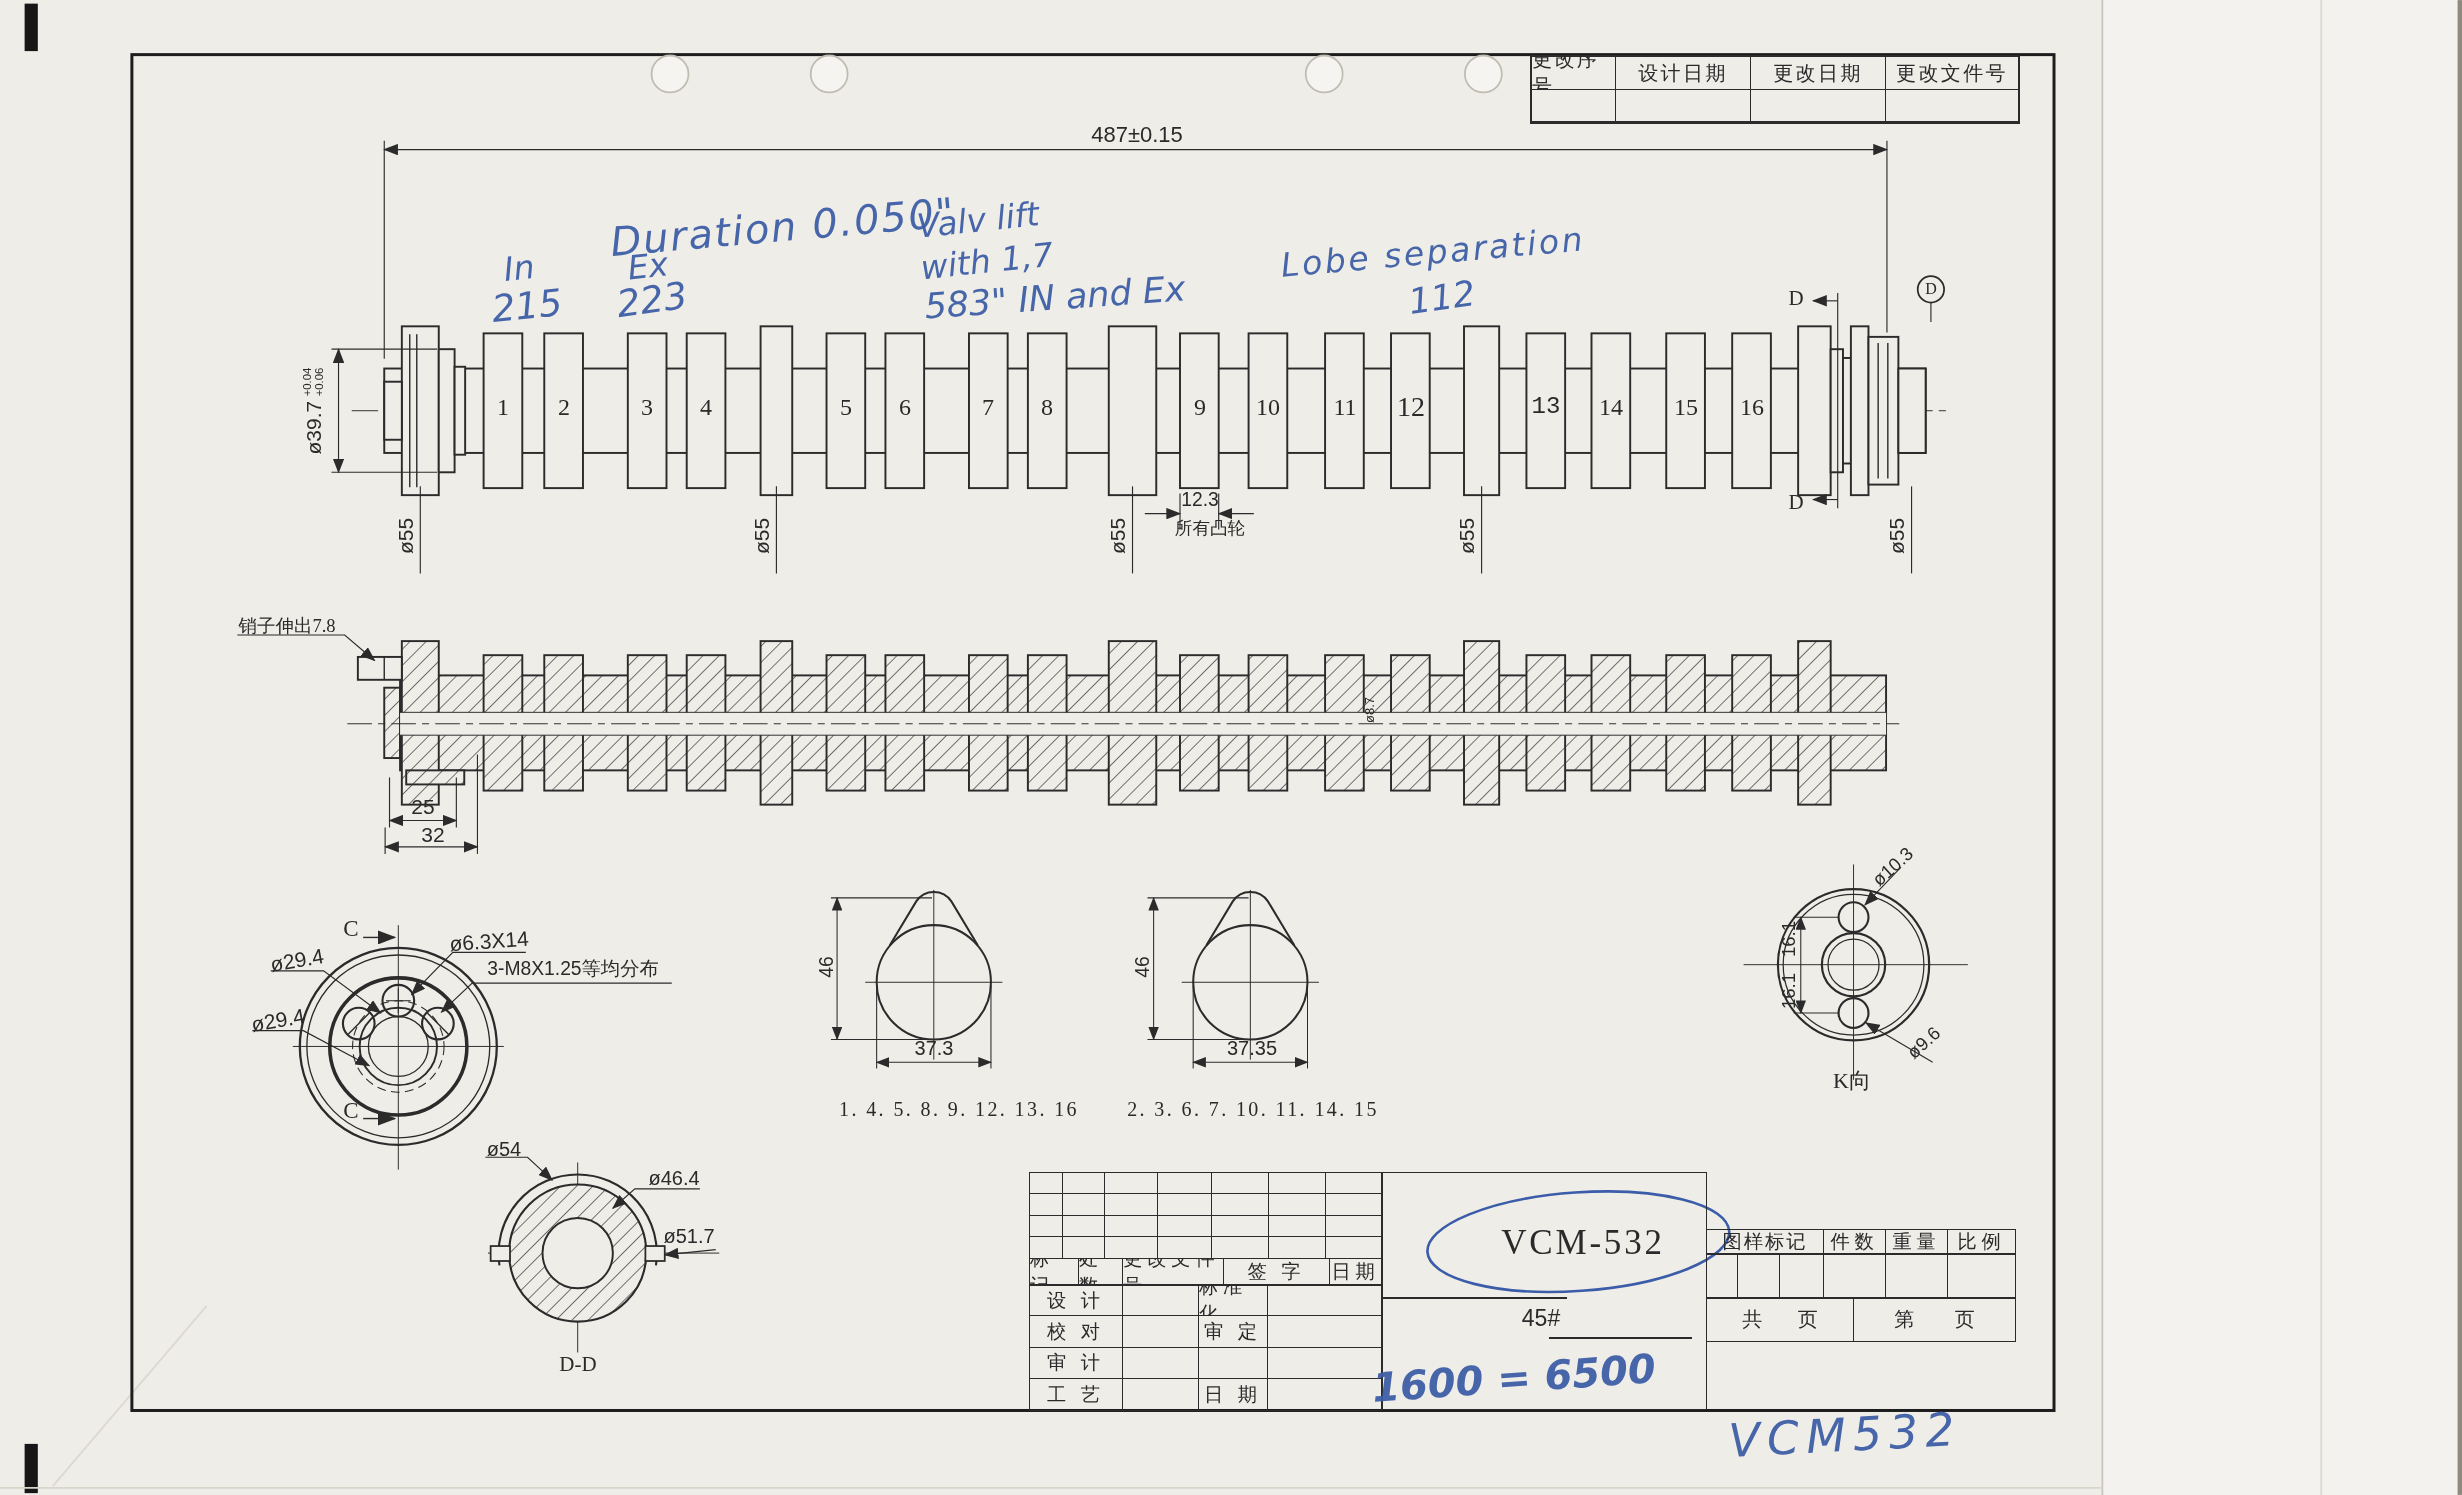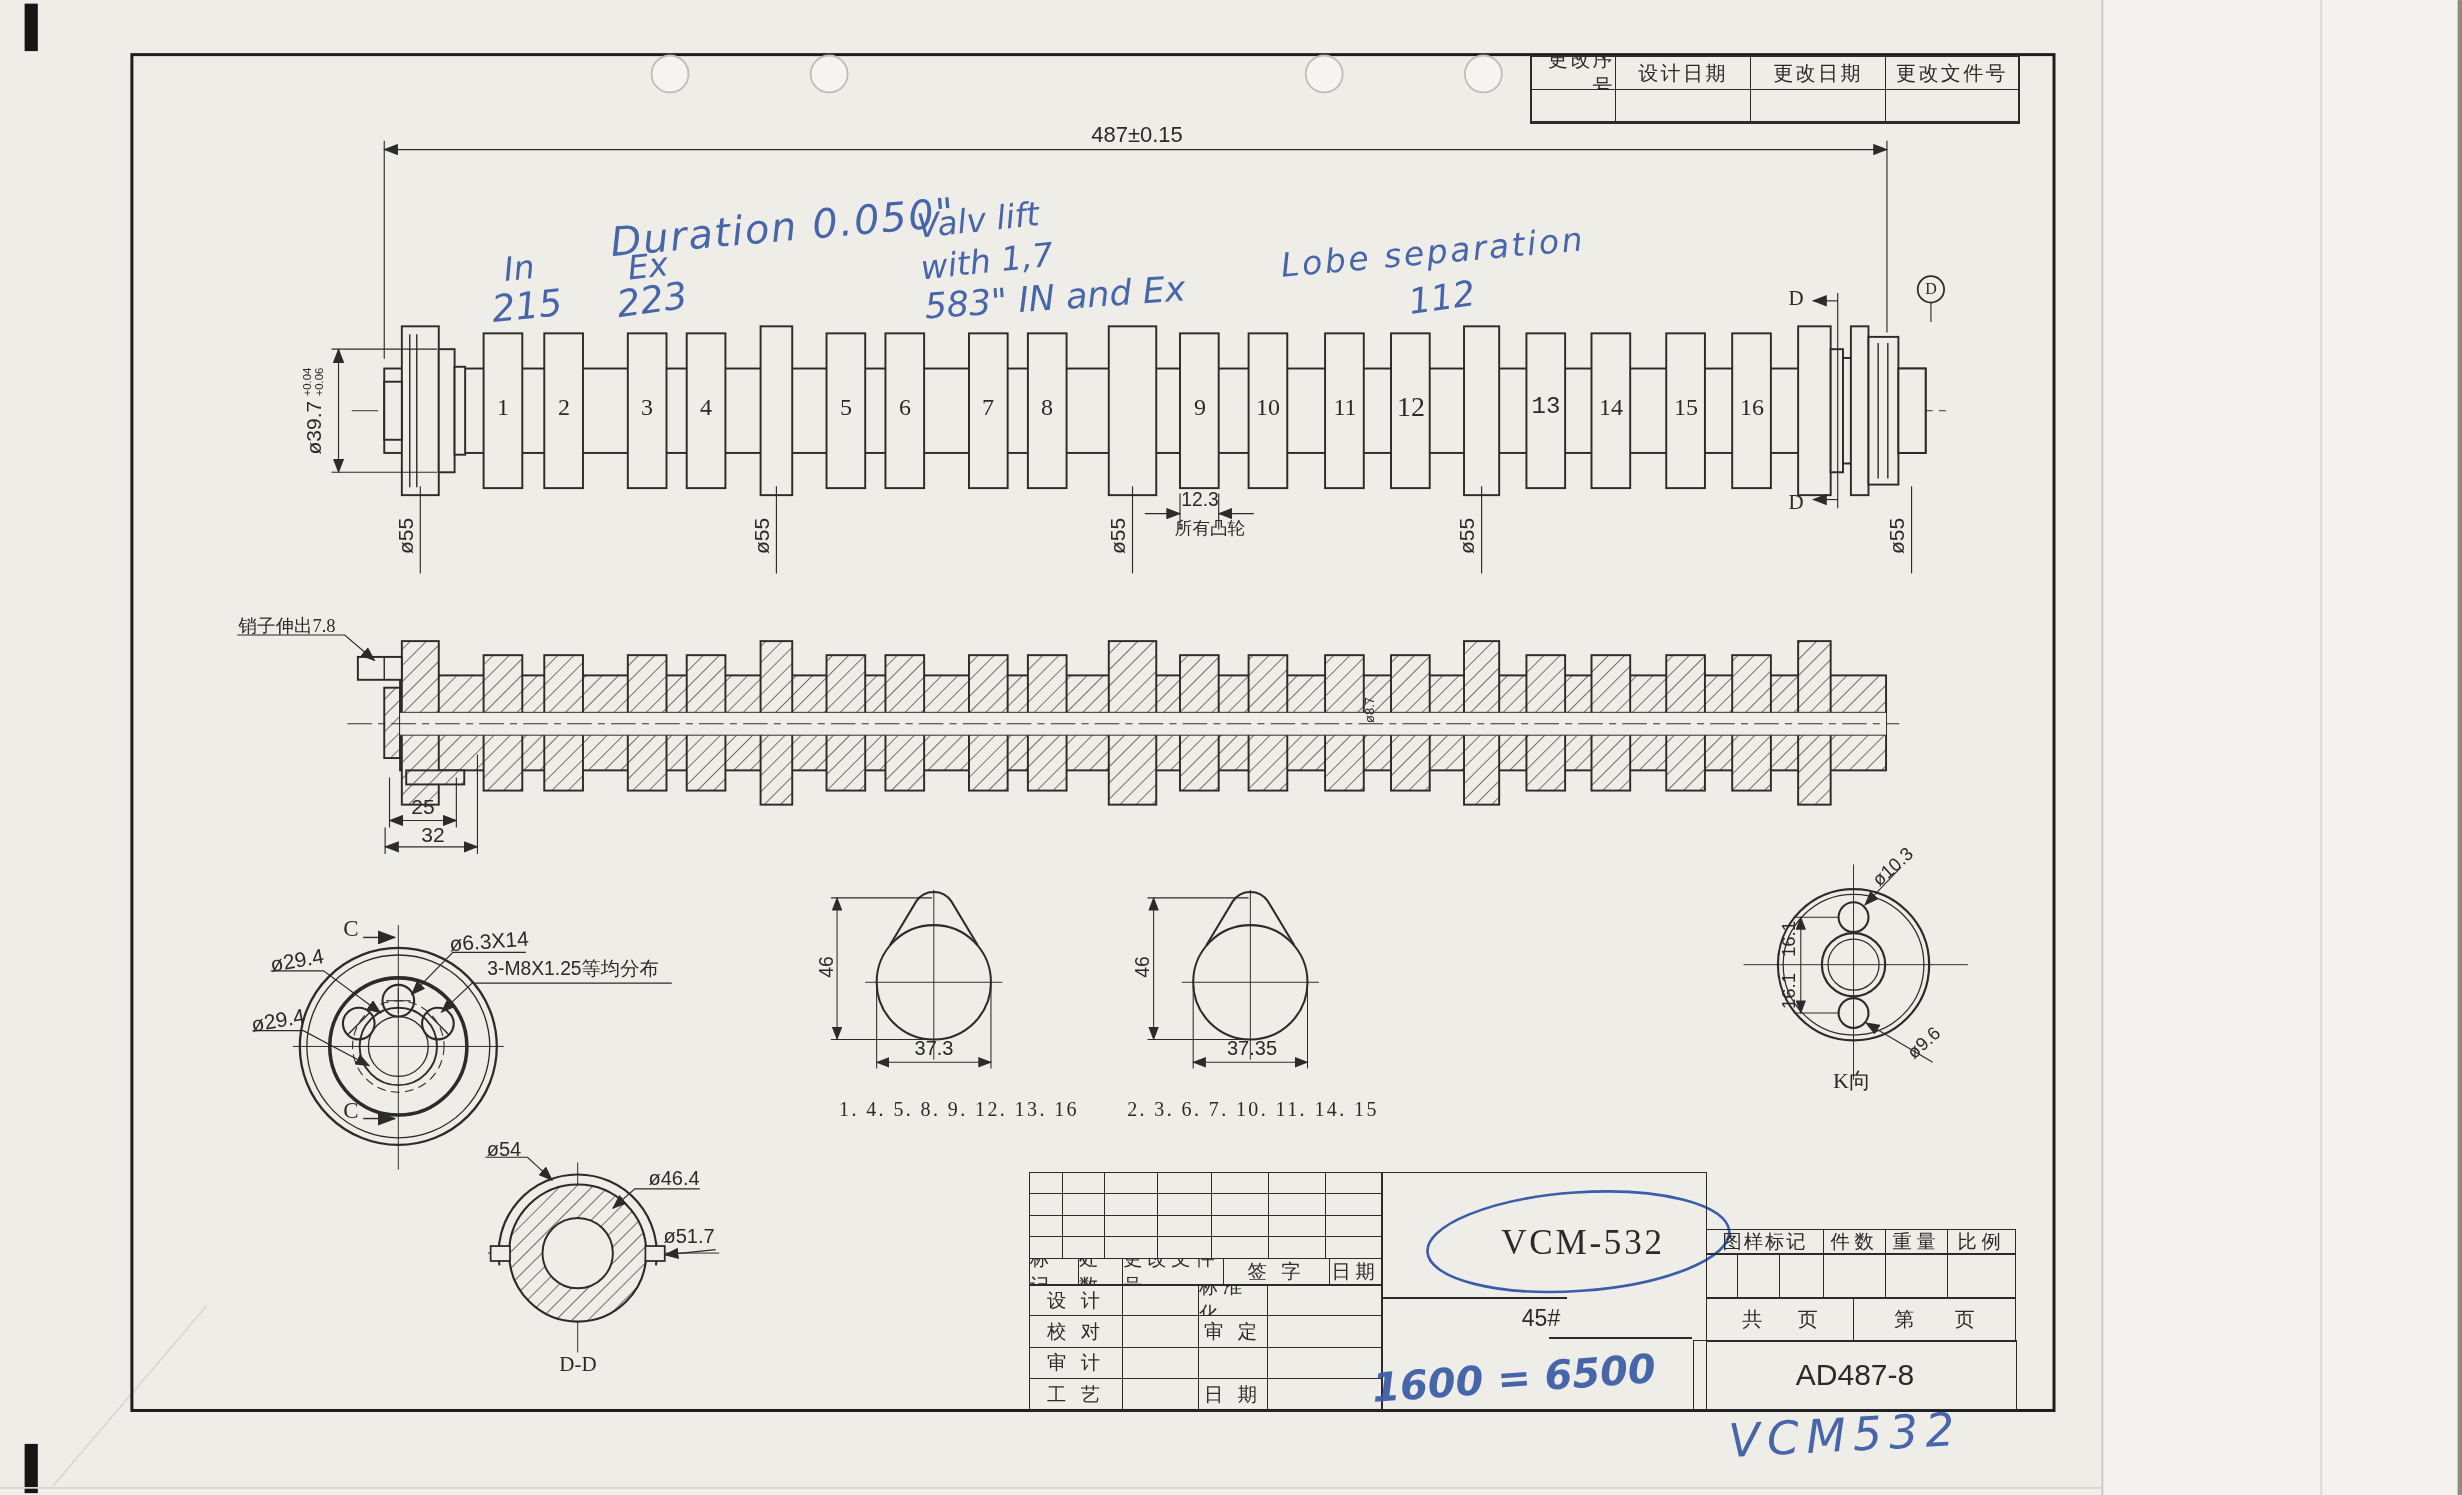--- a/index.html
+++ b/index.html
@@ -13,21 +13,21 @@
   .serif{font-family:"Liberation Serif",serif;}
   .r90{--r:-90deg;}
   .hw{color:#3b5ca6;font-style:italic;font-family:"DejaVu Sans",sans-serif;opacity:.93;}
   .tolwrap{display:flex;align-items:center;}
   .tolstack{display:flex;flex-direction:column;font-size:11.4px;line-height:1.08;margin-left:4.4px;font-style:normal;}
   
   .cellbrd{box-sizing:border-box;border:1.8px solid #2b2b2b;position:absolute;}
   .grid{display:grid;box-sizing:border-box;}
   .grid > div{box-sizing:border-box;border-right:1.8px solid #2b2b2b;border-bottom:1.8px solid #2b2b2b;
               display:flex;align-items:center;justify-content:center;overflow:hidden;}
-  .hdr{font-family:"Liberation Serif",serif;text-align:right;}
+  .hdr{font-family:"Liberation Serif",serif;}
   .revtable{position:absolute;left:1530px;top:55px;width:490px;height:69px;
             border:2.2px solid #2b2b2b;box-sizing:border-box;}
   .revtable .grid{width:100%;height:100%;grid-template-columns:84px 135px 135px 1fr;grid-template-rows:33px 1fr;}
   .revtable .grid div{font-size:20px;letter-spacing:.12em;}
   .tb-label{font-size:19.3px;font-family:"Liberation Serif",serif;letter-spacing:.25em;}
   .pagescell{display:flex;align-items:center;justify-content:space-evenly;font-family:"Liberation Serif",serif;font-size:20px;}
   .line{position:absolute;background:#2b2b2b;}
 </style>
 </head>
 <body>
@@ -399,23 +399,20 @@
   <div class="cellbrd" style="left:1706px;top:1297px;width:310px;height:45px;display:flex;">
     <div class="pagescell" style="width:146px;border-right:1.8px solid #2b2b2b;">
       <span>共</span>
       <span>页</span>
     </div>
     <div class="pagescell" style="flex:1;">
       <span>第</span>
       <span>页</span>
     </div>
   </div>
-  <div class="cellbrd" style="left:1693px;top:1340px;width:324px;height:70px;display:flex;align-items:center;justify-content:center;font-size:30px;">
-    <span>AD487-8</span>
-  </div>
 
   <div class="t hw" style="left:783px;top:227px;font-size:40px;--r:-5deg;letter-spacing:1.8px;">Duration 0.050"</div>
   <div class="t hw" style="left:519px;top:268px;font-size:33px;--r:-6deg;">In</div>
   <div class="t hw" style="left:648px;top:266px;font-size:33px;--r:-6deg;">Ex</div>
   <div class="t hw" style="left:527px;top:306px;font-size:37px;--r:-6deg;">215</div>
   <div class="t hw" style="left:652px;top:300px;font-size:37px;--r:-8deg;">223</div>
   <div class="t hw" style="left:978px;top:220px;font-size:33px;--r:-6deg;">Valv lift</div>
   <div class="t hw" style="left:987px;top:261px;font-size:33px;--r:-6deg;">with 1,7</div>
   <div class="t hw" style="left:1055px;top:298px;font-size:35px;--r:-4deg;">583" IN and Ex</div>
   <div class="t hw" style="left:1433px;top:252px;font-size:33px;--r:-5deg;letter-spacing:2.6px;">Lobe separation</div>

